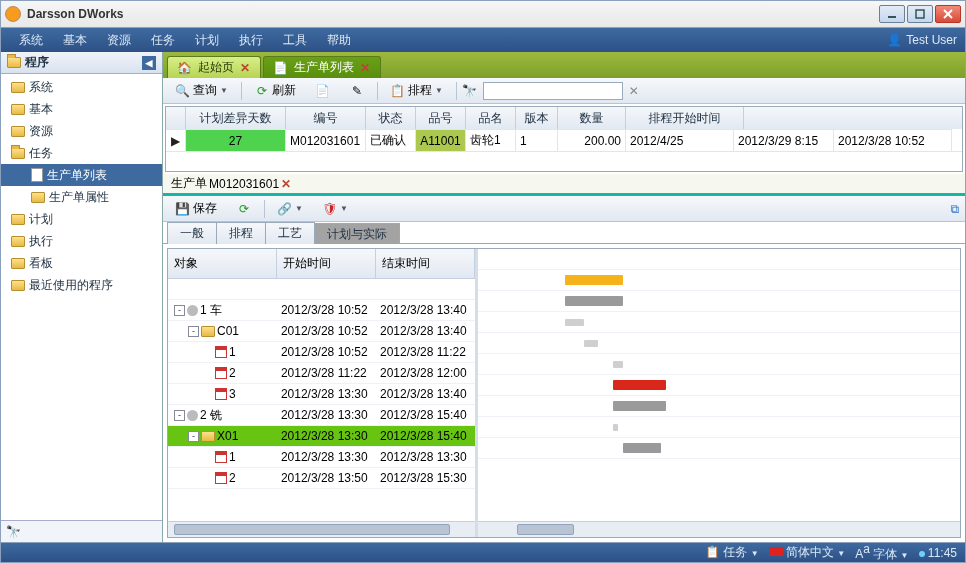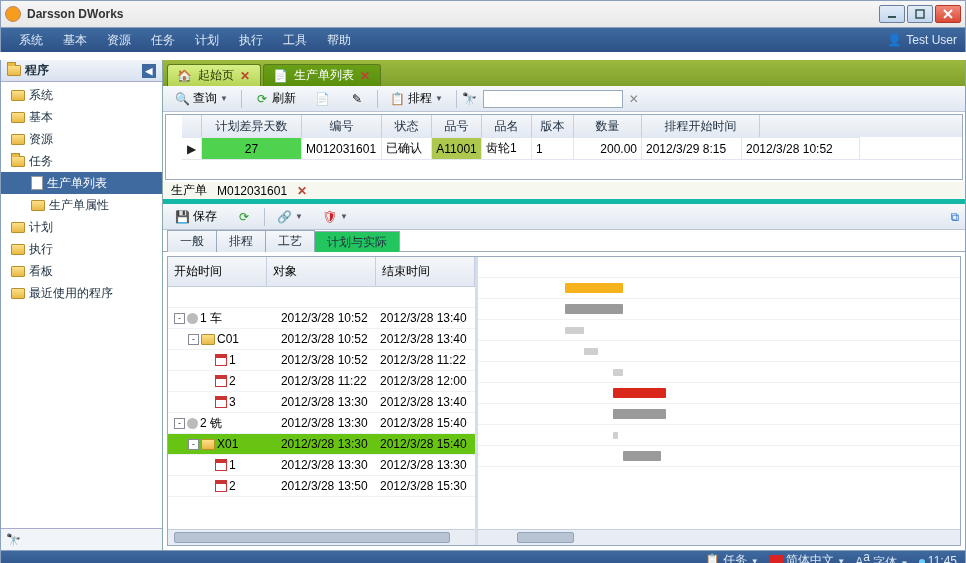--- a/index.html
+++ b/index.html
@@ -14,21 +14,21 @@
 .winbtn.close { background:linear-gradient(#f28a7a,#d94a36); border-color:#b3382a; color:#fff; }
 .winbtn svg { width:10px; height:10px; }
 
 
 .menubar { height:24px; background:linear-gradient(#3e6aa0,#2d5186); display:flex; align-items:center; padding:0 8px; color:#dce8f6; border-left:1px solid #8ba0bc; border-right:1px solid #8ba0bc; }
 .menubar .menuitem { padding:0 10px; cursor:default; }
 .menubar .spacer { flex:1; }
 .menubar .user { display:flex; align-items:center; gap:4px; color:#dce8f6; }
 
 
-.main { display:flex; height:calc(563px - 28px - 24px - 20px); border:1px solid #8ba0bc; border-top:none;margin-top:8px; }
+.main { display:flex; height:calc(563px - 28px - 24px - 20px); border:1px solid #8ba0bc; border-top:none; }
 
 
 .sidebar { width:162px; background:#fff; border-right:1px solid #8aa; display:flex; flex-direction:column; }
 .sidebar-head { height:22px; background:linear-gradient(#f1f4f9,#d8e2ef); border-bottom:1px solid #aac; display:flex; align-items:center; padding:0 6px; font-weight:bold; color:#234; }
 .sidebar-head .collapse { margin-left:auto; width:14px; height:14px; background:#3e6aa0; color:#fff; display:flex; align-items:center; justify-content:center; font-size:9px; }
 .sidebar-tree { flex:1; overflow:auto; padding:2px 0; }
 .tree-item { display:flex; align-items:center; height:22px; padding:0 6px 0 10px; gap:4px; color:#234; cursor:default; }
 .tree-item.child { padding-left:30px; }
 .tree-item.selected { background:#3e6aa0; color:#fff; }
 .folder-glyph { width:14px; height:11px; background:linear-gradient(#fde08a,#e9b946); border:1px solid #b88f2e; border-radius:1px; position:relative; }
@@ -46,38 +46,38 @@
 .tab .x { color:#b43; font-weight:bold; }
 
 
 .toolbar { height:26px; background:linear-gradient(#f6f8fb,#e1e8f1); border-bottom:1px solid #b8c4d4; display:flex; align-items:center; padding:0 6px; gap:6px; }
 .tbtn { display:flex; align-items:center; gap:3px; padding:1px 6px; border:1px solid transparent; border-radius:2px; cursor:default; }
 .sep { width:1px; height:18px; background:#b8c4d4; }
 .searchbox { width:140px; height:18px; border:1px solid #9ab; padding:0 3px; }
 .x-clear { color:#888; }
 
 
-.grid { border:1px solid #99aabd; margin:2px;padding-left:16px; }
+.grid { border:1px solid #99aabd; margin:2px; }
 .grid-head { display:flex; background:linear-gradient(#f5f7fa,#e2e9f2); height:22px; }
 .gh { border-right:1px solid #c4d0df; display:flex; align-items:center; justify-content:center; color:#234; font-weight:normal; }
 .grid-row { display:flex; height:22px; background:#fff; }
 .gc { border-right:1px solid #e1e6ee; border-top:1px solid #e1e6ee; display:flex; align-items:center; padding:0 4px; overflow:hidden; white-space:nowrap; }
 .grid-row .arrow { width:20px; justify-content:center; color:#222; }
 .badge-green { background:#4fd34f; text-align:center; justify-content:center; }
 .badge-amber { background:#adc84e; justify-content:center; }
 
 
-.detail-tab-head { height:22px; display:flex; align-items:center; padding:0 8px; gap:10px; border-bottom:5px solid #14b8a6; background:#f6f8f0; }
+.detail-tab-head { height:22px; display:flex; align-items:center; padding:0 8px; gap:2px; border-bottom:3px solid #14b8a6; background:#f6f8f0; }
 .detail-tab-head .x { color:#b43; font-weight:bold; }
 .detail-tb { height:26px; background:linear-gradient(#f6f8fb,#e1e8f1); border-bottom:1px solid #b8c4d4; display:flex; align-items:center; padding:0 6px; gap:6px; }
 .detail-tb .popout { margin-left:auto; color:#2a6fca; }
 
 .inner-tabs { display:flex; height:22px; border-bottom:1px solid #99aabd; padding-left:4px; gap:0; }
 .itab { height:22px; padding:0 12px; display:flex; align-items:center; border:1px solid #99aabd; border-bottom:none; margin-right:-1px; background:linear-gradient(#f5f7fa,#e2e9f2); color:#234; }
-.itab.active { background:#22c55e; position:relative; top:1px; height:21px; }
+.itab.active { background:#a3a3a3; position:relative; top:1px; height:21px; }
 
 
 .split { flex:1; display:flex; min-height:0; border:1px solid #99aabd; margin:4px; }
 .schedule { width:310px; display:flex; flex-direction:column; border-right:3px solid #d5dde8; min-width:0; }
 .sch-head { display:flex; height:30px; background:linear-gradient(#f5f7fa,#e2e9f2); border-bottom:1px solid #c4d0df; }
 .sh { border-right:1px solid #c4d0df; display:flex; align-items:center; padding:0 6px; }
 .sch-body { flex:1; overflow:auto; }
 .sch-row { display:flex; height:21px; align-items:center; border-bottom:1px solid #eef1f6; }
 .sch-row.hl { background:#68c412; }
 .sc-obj { width:110px; display:flex; align-items:center; padding-left:4px; gap:2px; overflow:hidden; white-space:nowrap; }
@@ -264,20 +264,21 @@
         </div>
       <div class="grid-row" id="grid-row">
           <div class="gc arrow" style="width: 20px;">▶</div>
           <div class="gc badge-green" style="width: 100px;">27</div>
           <div class="gc" style="width: 80px;">M012031601</div>
           <div class="gc" style="width: 50px;">已确认</div>
           <div class="gc badge-amber" style="width: 50px;">A11001</div>
           <div class="gc" style="width: 50px;">齿轮1</div>
           <div class="gc" style="width: 42px;">1</div>
           <div class="gc" style="width: 68px; justify-content: flex-end; text-align: right;">200.00</div>
+          <div class="gc" style="width: 108px;">2012/4/25</div>
           <div class="gc" style="width: 100px;">2012/3/29 8:15</div>
           <div class="gc" style="width: 118px;">2012/3/28 10:52</div>
         </div>
       <div style="height:20px;border-top:1px solid #e1e6ee"></div>
     </div>
 
     <div class="detail-tab-head">
       <span>生产单</span>
       <span>M012031601</span>
       <span class="x">✕</span>
@@ -305,22 +306,22 @@
     <div class="inner-tabs" id="inner-tabs">
         <div class="itab">一般</div>
         <div class="itab">排程</div>
         <div class="itab">工艺</div>
         <div class="itab active">计划与实际</div>
       </div>
 
     <div class="split">
       <div class="schedule">
         <div class="sch-head">
+          <div class="sh" style="width:110px">对象</div>
           <div class="sh" style="width:100px">开始时间</div>
-          <div class="sh" style="width:110px">对象</div>
           <div class="sh" style="width:100px">结束时间</div>
         </div>
         <div class="sch-body" id="sch-body">
             <div class="sch-row"></div>
             <div class="sch-row">
               <div class="sc-obj">
                 <span class="indent" style="width: 0px;"></span>
                 <span class="node-toggle">-</span>
                 <span class="gear-g"></span>
                 <span> 1 车</span>

